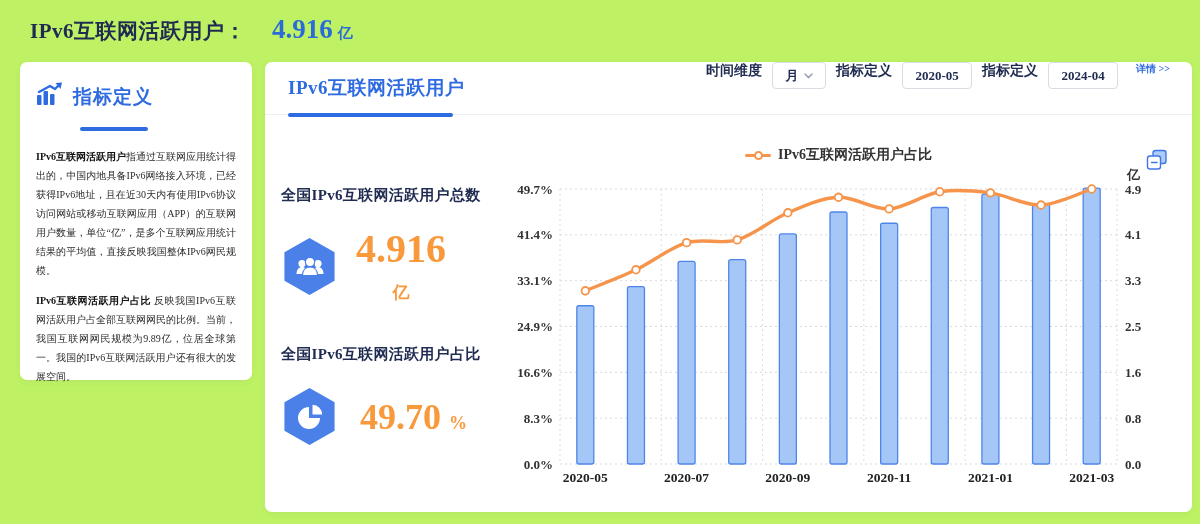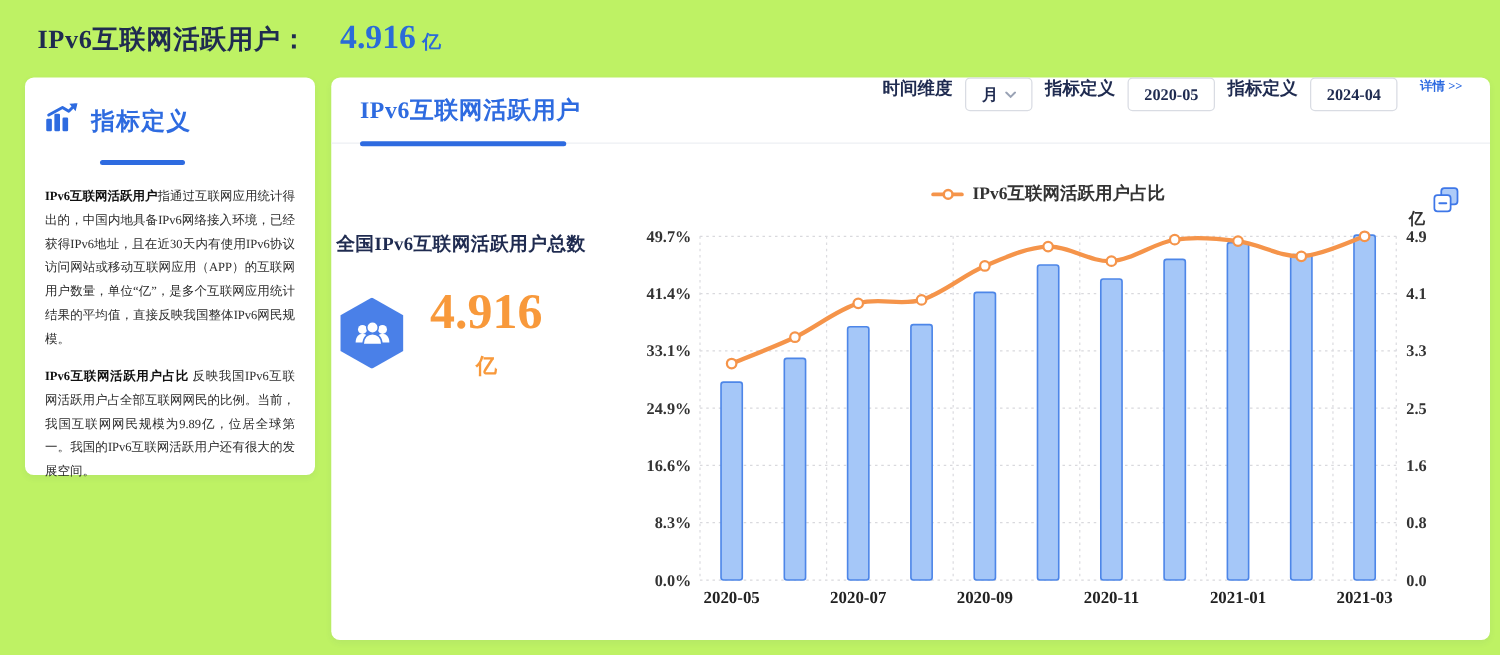--- a/index.html
+++ b/index.html
@@ -37,21 +37,21 @@
     height:27px; border:1px solid #d9dce3; border-radius:4px; background:#fff;
     font-size:13px; font-weight:bold; color:#1f2b50; display:flex; align-items:center; justify-content:center;
     cursor:pointer;
   }
   .select { width:54px; gap:5px; }
   .dateinput { width:70px; }
   .chev svg { display:block; }
   .detail-link { font-size:10px; font-weight:bold; color:#2e6be0; text-decoration:none; margin-left:8px; cursor:pointer; }
 
   
-  .stat { position:absolute; left:4px; width:235px; }
+  .stat { position:absolute; left:16px; width:235px; }
   .stat-title { font-size:15px; font-weight:bold; color:#1f2b50; letter-spacing:.3px; }
   .stat-row { display:flex; align-items:center; margin-top:24px; }
   .hexagon { width:57px; height:57px; background:#4a80e8; flex:none;
     clip-path:polygon(50% 0%, 94% 25%, 94% 75%, 50% 100%, 6% 75%, 6% 25%);
     display:flex; align-items:center; justify-content:center; }
   .stat-value-wrap { margin-left:18px; text-align:center; }
   .stat-value { font-size:40px; font-weight:bold; color:#f8993b; line-height:1; }
   .stat-value.small { font-size:36px; }
   .stat-unit-below { display:block; font-size:17px; font-weight:bold; color:#f8993b; margin-top:12px; }
   .stat-unit-inline { font-size:18px; font-weight:bold; color:#f8993b; margin-left:8px; }
@@ -136,20 +136,34 @@
             <path d="M10.5 26.5 c0-5.6 3.3-8.6 7.5-8.6 s7.5 3 7.5 8.6 z" fill="#fff" stroke="#4a80e8" stroke-width="1.2"></path>
           </svg>
         </div>
         <div class="stat-value-wrap">
           <span class="stat-value">4.916</span>
           <span class="stat-unit-below">亿</span>
         </div>
       </div>
     </div>
 
+    <div class="stat" style="top:283px;">
+      <div class="stat-title">全国IPv6互联网活跃用户占比</div>
+      <div class="stat-row">
+        <div class="hexagon">
+          <svg width="36" height="36" viewBox="0 0 36 36">
+            <path d="M17 19 L17 8 A11 11 0 1 0 28 19 Z" fill="#fff"></path>
+            <path d="M20.5 15.5 L20.5 5.8 A9.7 9.7 0 0 1 30.2 15.5 Z" fill="#fff"></path>
+          </svg>
+        </div>
+        <div class="stat-value-wrap" style="margin-left:22px;">
+          <span class="stat-value small">49.70</span><span class="stat-unit-inline">%</span>
+        </div>
+      </div>
+    </div>
 
     <div class="legend">
       <div class="legend-item">
         <span class="lg-line">
             <span class="bar-seg"></span>
             <span class="ring"></span>
           </span>
         <span class="legend-text">IPv6互联网活跃用户占比</span>
       </div>
     </div>

